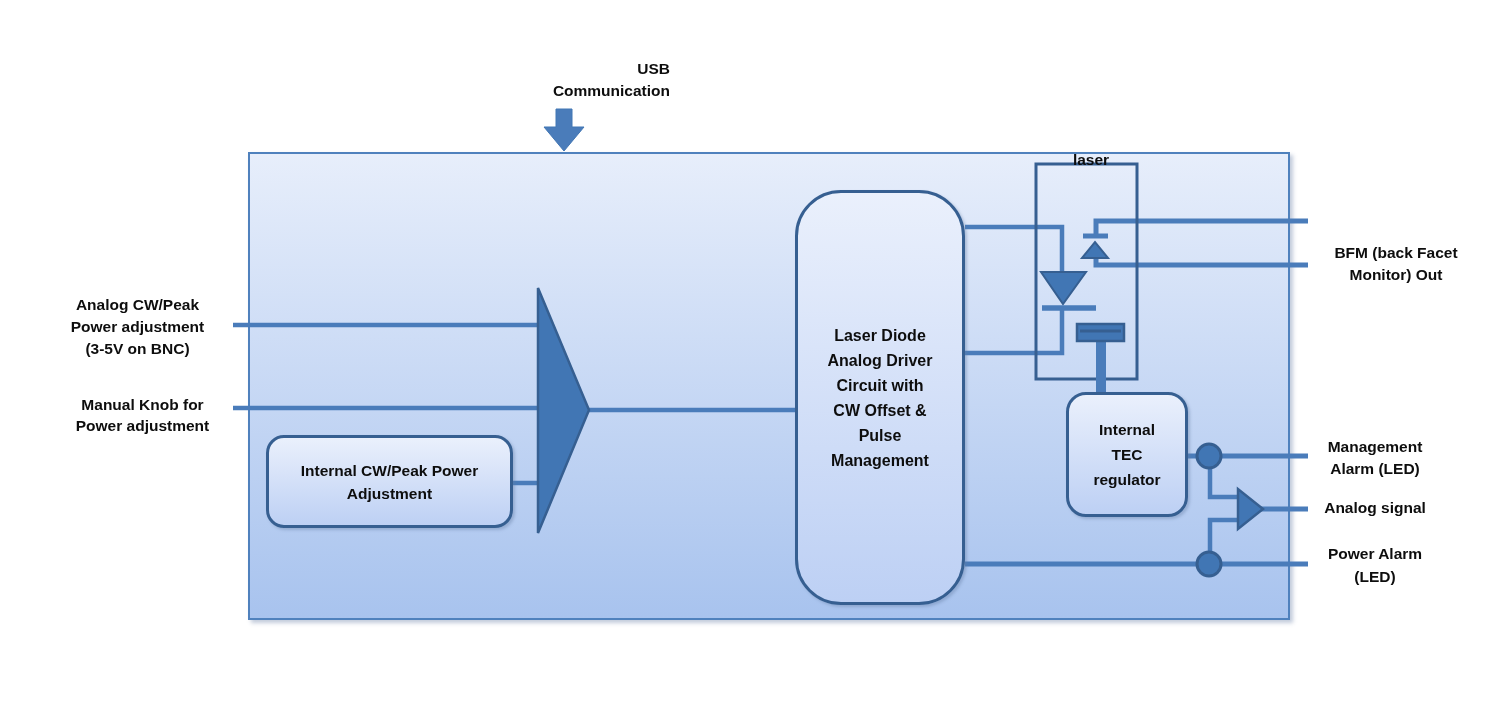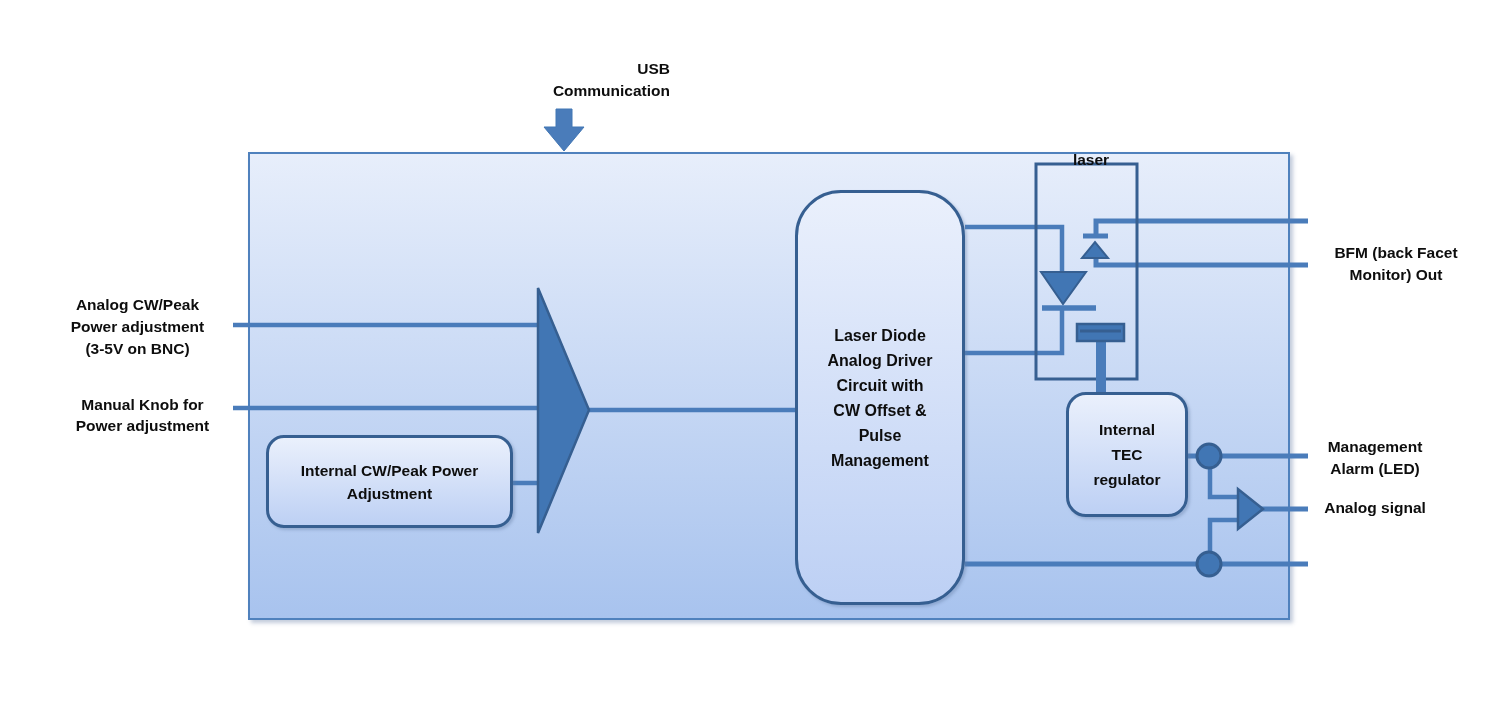--- a/index.html
+++ b/index.html
@@ -149,13 +149,15 @@
 Power adjustment</div>
 
   <div id="bfm-label" class="label">BFM (back Facet
 Monitor) Out</div>
 
   <div id="temp-alarm-label" class="label">Management
 Alarm (LED)</div>
 
   <div id="alarm-sig-label" class="label">Analog signal</div>
 
+  <div id="power-alarm-label" class="label">Power Alarm
+(LED)</div>
 </div>
 
 </body></html>

